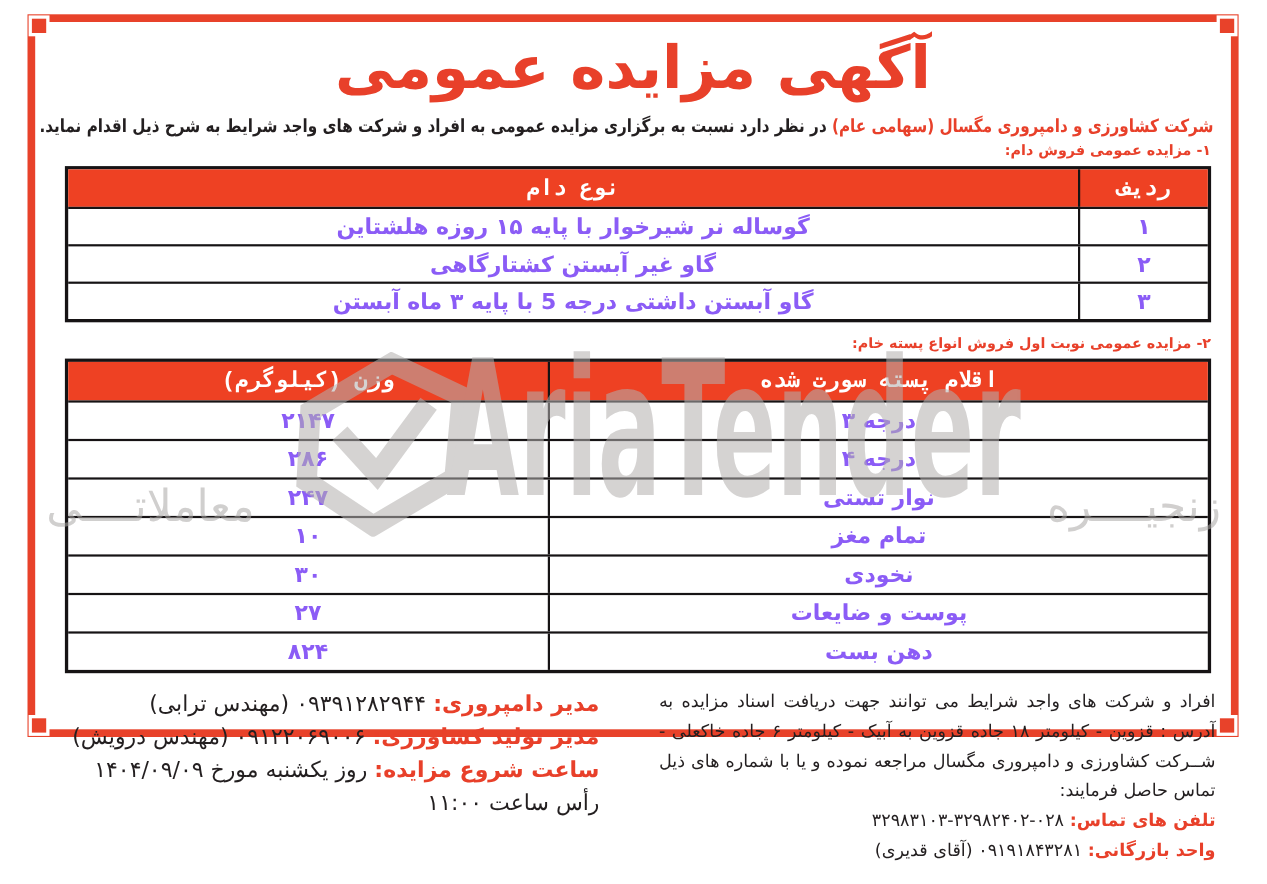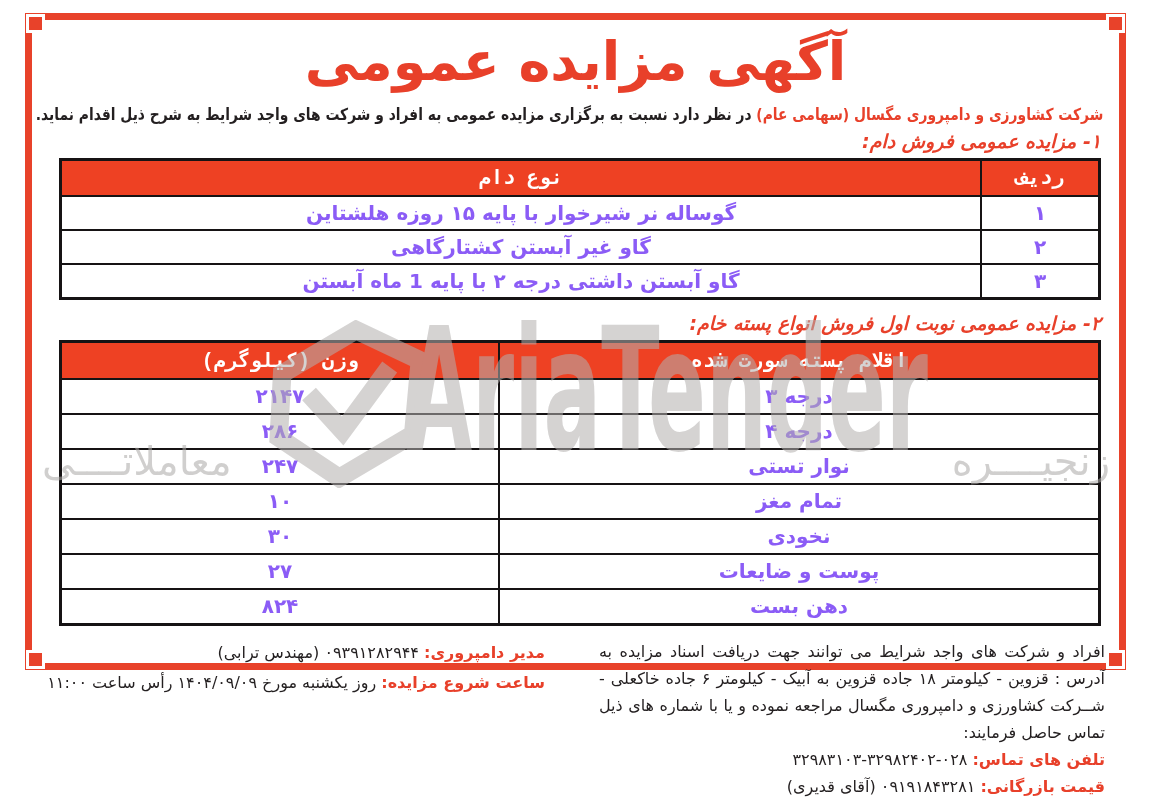--- a/index.html
+++ b/index.html
@@ -20,21 +20,21 @@
   .content { position:absolute; inset:0; direction:rtl; padding:0 4px; z-index:1; }
 
   .doc-title { text-align:center; color:#e8402a; font-weight:bold;
                font-size:54px; line-height:1.25; margin-top:8px; letter-spacing:-1px; }
 
   .intro { margin-top:9px; padding:0 14px 0 62px; white-space:nowrap;
            font-size:16.5px; font-weight:bold; color:#231f20; text-align:right; }
   .intro .red { color:#e8402a; }
 
   .sec-heading { margin-top:6px; padding:0 14px; text-align:right;
-                 color:#e8402a; font-weight:bold; font-size:19px;font-style:italic; }
+                 color:#e8402a; font-weight:bold; font-size:13px; }
   .sec-heading.second { margin-top:12px; }
 
   
   .tbl { margin:6px 14px 0 23px; border:3px solid #161314; direction:rtl; }
   .tr { display:grid; }
   .tbl1 .tr { grid-template-columns:116px 1fr; height:34px; }
   .tbl2 .tr { grid-template-columns:1fr 438px; height:35px; }
   .tr + .tr { border-top:2.5px solid #161314; }
   .cell { display:flex; align-items:center; justify-content:center;
           font-weight:bold; font-size:20px; color:#8b5cf6; }
@@ -42,21 +42,21 @@
   .tr.head { background:#ee4123; }
   .tr.head .cell { color:#ffffff;font-family:Liberation Mono, monospace; }
 
   
   .bottom { margin:12px 10px 0 10px; display:grid; direction:rtl;
             grid-template-columns:548px 1fr; column-gap:12px; }
   .contact { font-size:16px; line-height:27px; color:#231f20;
              text-align:justify; text-align-last:right;margin-left:42px; }
   .contact .line { text-align:left; white-space:nowrap; }
   .label { color:#e8402a; font-weight:bold; }
-  .details { font-size:16px; line-height:30px; color:#231f20; text-align:right; }
+  .details { font-size:20px; line-height:30px; color:#231f20; text-align:right; }
 
   
   .watermark { position:absolute; inset:0; z-index:5; pointer-events:none; opacity:0.55; }
   .wm-logo { position:absolute; left:262px; top:320px; width:168px; height:168px; }
   .wm-brand { position:absolute; left:406px; top:300px; }
   .wm-brand text { font-family:"DejaVu Sans", sans-serif; font-weight:bold; fill:#b3b0af; }
   .wm-tagline { position:absolute; left:42px; right:42px; top:438px;
                 display:flex; justify-content:space-between; direction:rtl;
                 font-size:40px; color:#aba8a7; }
 </style>
@@ -89,21 +89,21 @@
         <div class="tr">
           <div class="cell">۱</div>
           <div class="cell div">گوساله نر شیرخوار با پایه ۱۵ روزه هلشتاین</div>
         </div>
         <div class="tr">
           <div class="cell">۲</div>
           <div class="cell div">گاو غیر آبستن کشتارگاهی</div>
         </div>
         <div class="tr">
           <div class="cell">۳</div>
-          <div class="cell div">گاو آبستن داشتی درجه ۲ با پایه 1 ماه آبستن</div>
+          <div class="cell div">گاو آبستن داشتی درجه 5 با پایه ۳ ماه آبستن</div>
         </div>
       </div>
 
       <div class="sec-heading second">۲- مزایده عمومی نوبت اول فروش انواع پسته خام:</div>
 
       <div class="tbl tbl2">
         <div class="tr head">
           <div class="cell">اقلام پسته سورت شده</div>
           <div class="cell div">وزن (کیلوگرم)</div>
         </div>
@@ -138,29 +138,33 @@
       </div>
 
       <div class="bottom">
         <div class="contact">
           <div>افراد و شرکت های واجد شرایط می توانند جهت دریافت اسناد مزایده به آدرس : قزوین - کیلومتر ۱۸ جاده قزوین به آبیک - کیلومتر ۶ جاده خاکعلی - شــرکت کشاورزی و دامپروری مگسال مراجعه نموده و یا با شماره های ذیل تماس حاصل فرمایند:</div>
           <div class="line">
             <span class="label">تلفن های تماس:</span>
             <span>۰۲۸-۳۲۹۸۲۴۰۲-۳۲۹۸۳۱۰۳</span>
           </div>
           <div class="line">
-            <span class="label">قیمت بازرگانی:</span>
+            <span class="label">واحد بازرگانی:</span>
             <span>۰۹۱۹۱۸۴۳۲۸۱ (آقای قدیری)</span>
           </div>
         </div>
 
         <div class="details">
           <div>
             <span class="label">مدیر دامپروری:</span>
             <span>۰۹۳۹۱۲۸۲۹۴۴ (مهندس ترابی)</span>
+          </div>
+          <div>
+            <span class="label">مدیر تولید کشاورزی:</span>
+            <span>۰۹۱۲۲۰۶۹۰۰۶ (مهندس درویش)</span>
           </div>
           <div>
             <span class="label">ساعت شروع مزایده:</span>
             <span>روز یکشنبه مورخ ۱۴۰۴/۰۹/۰۹ رأس ساعت ۱۱:۰۰</span>
           </div>
         </div>
       </div>
 
     </div>
   </div>

